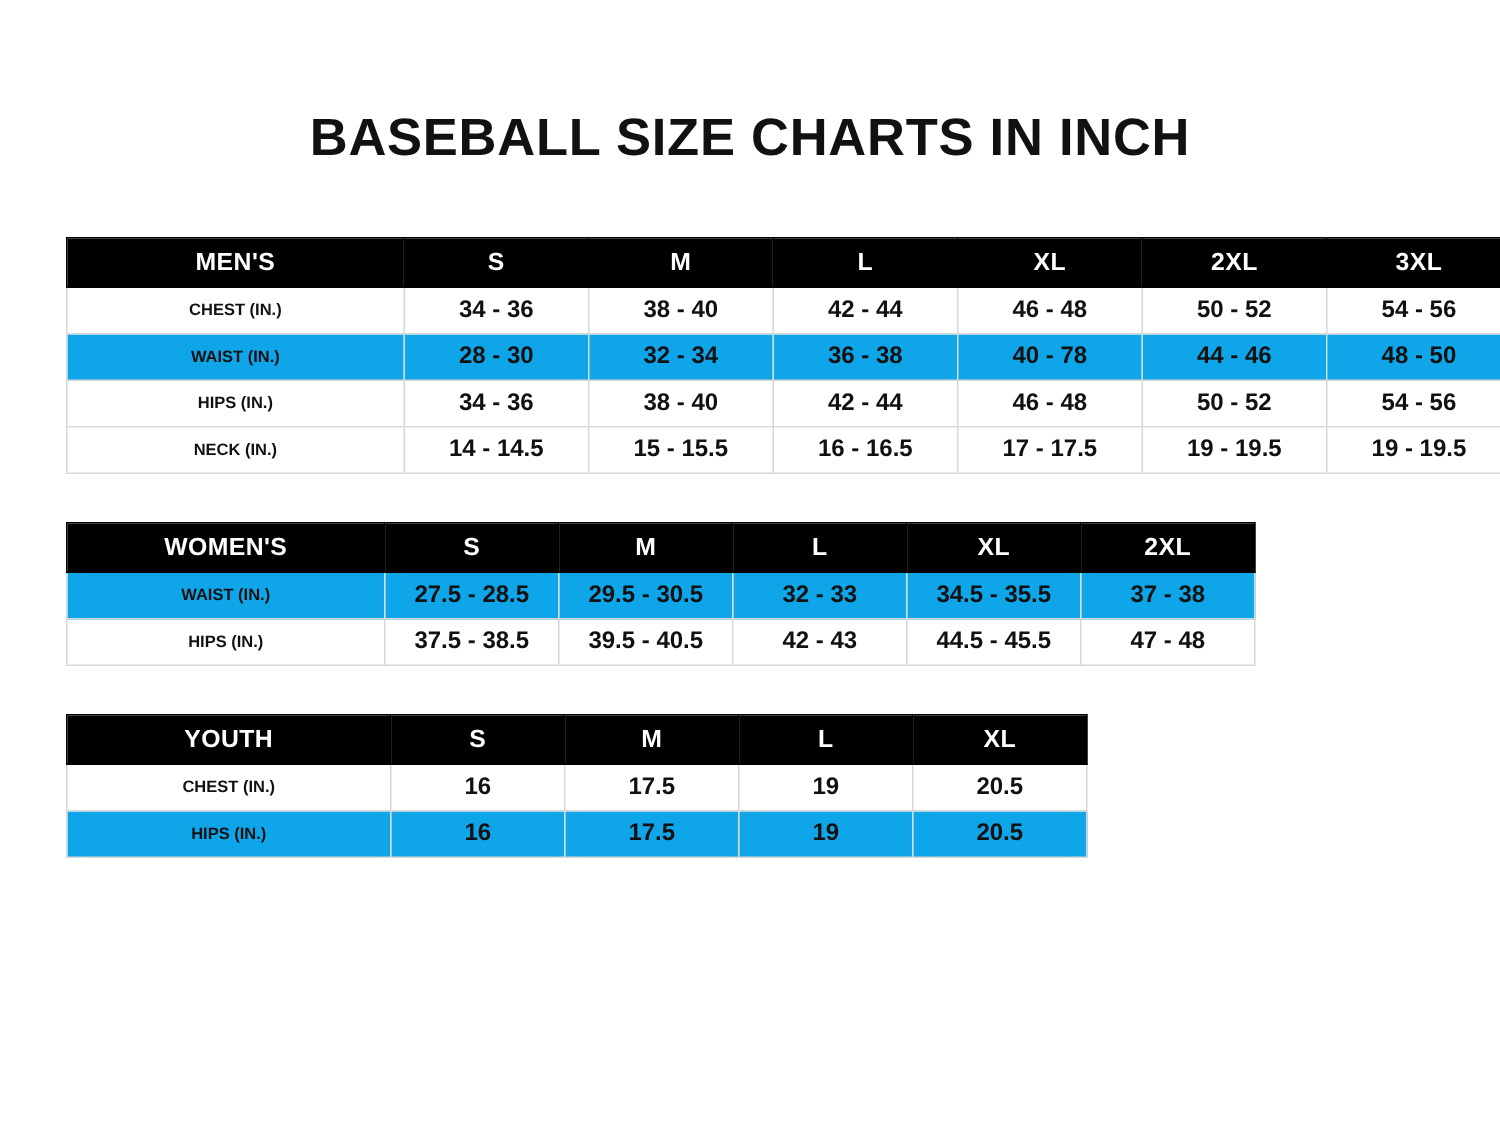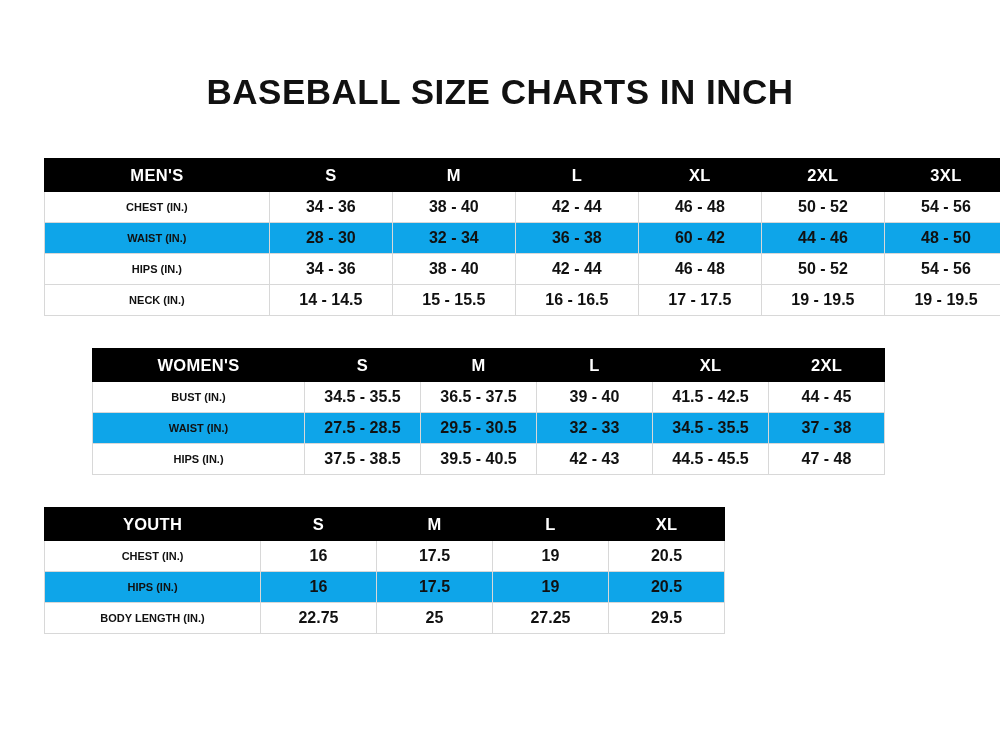--- a/index.html
+++ b/index.html
@@ -69,21 +69,21 @@
   .t-men { width: 964px; padding-left: 24px; }
   .t-men col.c0 { width: 212px; }
   .t-men col.c1,
   .t-men col.c2,
   .t-men col.c3,
   .t-men col.c4,
   .t-men col.c5,
   .t-men col.c6 { width: 116px; }
 
   
-  .t-women { width: 792px; margin-left: 48px; }
+  .t-women { width: 792px; }
   .t-women col.c0 { width: 212px; }
   .t-women col.c1,
   .t-women col.c2,
   .t-women col.c3,
   .t-women col.c4,
   .t-women col.c5 { width: 116px; }
 
   
   .t-youth { width: 680px; }
   .t-youth col.c0 { width: 216px; }
@@ -133,21 +133,21 @@
           <td>42 - 44</td>
           <td>46 - 48</td>
           <td>50 - 52</td>
           <td>54 - 56</td>
         </tr>
         <tr class="alt">
           <td class="rowlabel">WAIST (IN.)</td>
           <td>28 - 30</td>
           <td>32 - 34</td>
           <td>36 - 38</td>
-          <td>60 - 42</td>
+          <td>40 - 78</td>
           <td>44 - 46</td>
           <td>48 - 50</td>
         </tr>
         <tr>
           <td class="rowlabel">HIPS (IN.)</td>
           <td>34 - 36</td>
           <td>38 - 40</td>
           <td>42 - 44</td>
           <td>46 - 48</td>
           <td>50 - 52</td>
@@ -180,28 +180,20 @@
         <tr>
           <th class="rowlabel">WOMEN'S</th>
           <th>S</th>
           <th>M</th>
           <th>L</th>
           <th>XL</th>
           <th>2XL</th>
         </tr>
       </thead>
       <tbody>
-        <tr>
-          <td class="rowlabel">BUST (IN.)</td>
-          <td>34.5 - 35.5</td>
-          <td>36.5 - 37.5</td>
-          <td>39 - 40</td>
-          <td>41.5 - 42.5</td>
-          <td>44 - 45</td>
-        </tr>
         <tr class="alt">
           <td class="rowlabel">WAIST (IN.)</td>
           <td>27.5 - 28.5</td>
           <td>29.5 - 30.5</td>
           <td>32 - 33</td>
           <td>34.5 - 35.5</td>
           <td>37 - 38</td>
         </tr>
         <tr>
           <td class="rowlabel">HIPS (IN.)</td>
@@ -241,24 +233,17 @@
           <td>19</td>
           <td>20.5</td>
         </tr>
         <tr class="alt">
           <td class="rowlabel">HIPS (IN.)</td>
           <td>16</td>
           <td>17.5</td>
           <td>19</td>
           <td>20.5</td>
         </tr>
-        <tr>
-          <td class="rowlabel">BODY LENGTH (IN.)</td>
-          <td>22.75</td>
-          <td>25</td>
-          <td>27.25</td>
-          <td>29.5</td>
-        </tr>
       </tbody>
     </table>
 
   </div>
 </div>
 
 </body></html>

